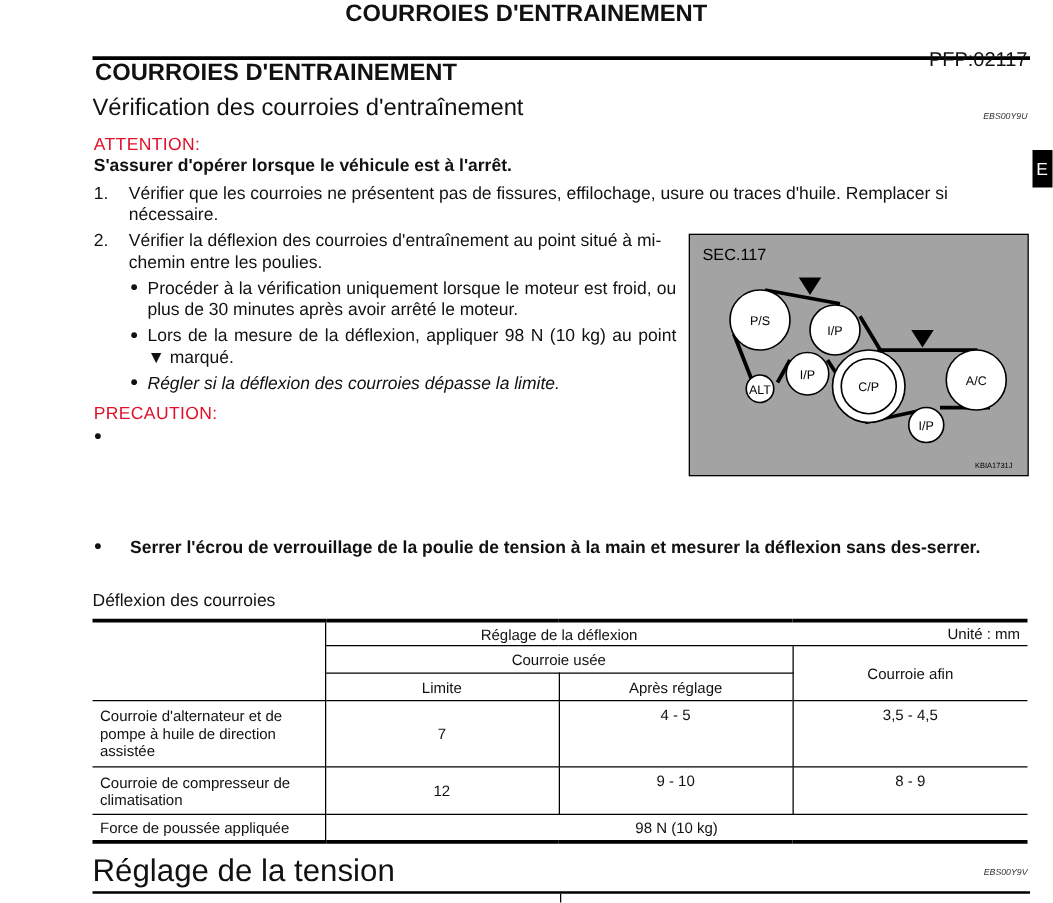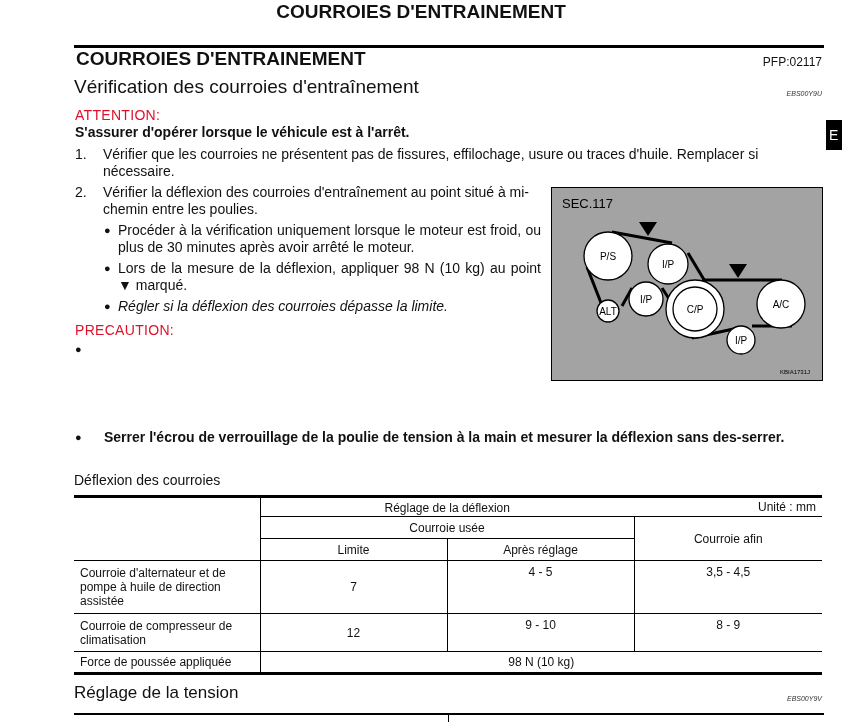--- a/index.html
+++ b/index.html
@@ -2,21 +2,21 @@
 <html><head>
 <meta charset="utf-8">
 <style>
   html, body { margin:0; padding:0; }
   body { width:842px; height:722px; background:#fff; position:relative; overflow:hidden;
          font-family:"Liberation Sans", sans-serif; color:#111; }
   .abs { position:absolute; }
   .page-top-title { left:0; width:842px; top:0; text-align:center; font-size:19px; font-weight:bold; line-height:24px; }
   .rule-thick { background:#000; height:3px; }
   .section-title { left:76px; top:48px; font-size:19px; font-weight:bold; }
-  .pfp { right:20px; top:55px; font-size:12px;text-align:right; }
+  .pfp { right:20px; top:40px; font-size:16px;text-align:right; }
   .subtitle { left:74px; top:76px; font-size:19px; }
   .code { font-size:7px; font-style:italic; color:#333; }
   .tab-e { left:826px; top:120px; width:16px; height:30px; background:#000; color:#fff; font-size:14px; line-height:30px; padding-left:3px; box-sizing:border-box; }
   .red { color:#e0102a; font-size:14px; font-weight:normal; letter-spacing:0.3px; }
   .txt { font-size:14px; line-height:17px; }
   .bold { font-weight:bold; }
   .num { display:inline-block; width:28px; }
   .bullet { display:inline-block; width:14px; font-size:11px; vertical-align:1px; }
   .just { text-align:justify; }
   .figure { left:551px; top:187px; width:270px; height:192px; border:1px solid #000; border-right-width:1px; background:#a3a3a3; }
@@ -169,16 +169,16 @@
       <td class="tc" style="vertical-align:top; padding-top:4px; border-right:none;">8 - 9</td>
     </tr>
     <tr style="height:22px;">
       <td class="b-bot" style="border-left:none;">Force de poussée appliquée</td>
       <td colspan="3" class="tc b-bot" style="border-right:none;">98 N (10 kg)</td>
     </tr>
   </tbody>
     </table>
 </div>
 
-<div class="abs" style="left:74px; top:683px; font-size:17px;">Réglage de la tension</div>
+<div class="abs" style="left:74px; top:683px; font-size:25px;">Réglage de la tension</div>
 <div class="abs code" style="right:20px; top:695px;">EBS00Y9V</div>
 <div class="abs rule-thick" style="left:74px; top:713px; width:750px; height:2px;"></div>
 <div class="abs" style="left:448px; top:715px; width:1px; height:7px; background:#000;"></div>
 
 </body></html>

